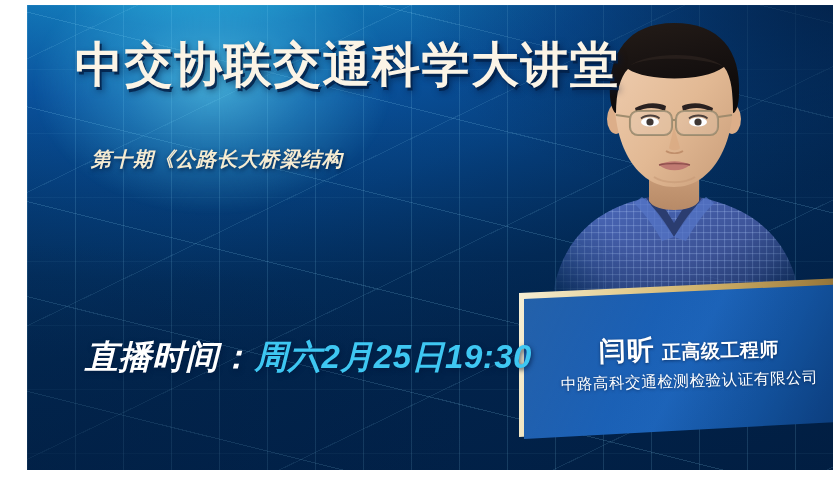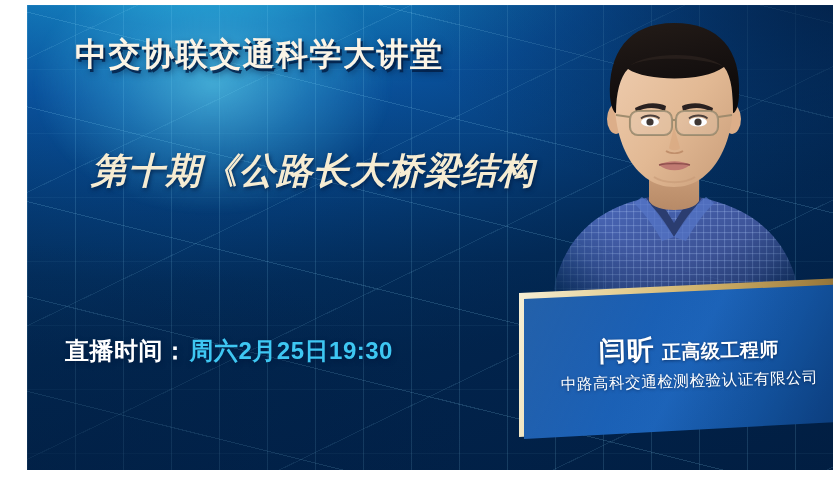--- a/index.html
+++ b/index.html
@@ -109,45 +109,46 @@
   .sp-org{
     white-space:nowrap;
     color:#ffffff;
     font-size:15.5px; font-weight:400; letter-spacing:.6px;
     text-shadow:0 1px 3px rgba(0,16,48,0.5);
   }
 
   
   .main-title{
     position:absolute; left:48px; top:28px;
-    font-size:32px; font-weight:700; letter-spacing:1.5px;
+    font-size:48px; font-weight:700; letter-spacing:1.5px;
     color:#fbf4e6;
     text-shadow:
       2px 3px 0 rgba(2,32,72,0.85),
       3px 4px 7px rgba(0,20,55,0.65);
     white-space:nowrap;
   }
 
   
   .subtitle{
     position:absolute; left:46px; top:140px;
-    font-size:36px; font-weight:700; font-style:italic;
+    font-size:20px; font-weight:700; font-style:italic;
     color:#f6ecd2; letter-spacing:1px; line-height:1.42;
     text-shadow:1px 2px 4px rgba(1,26,64,0.8);
     white-space:nowrap;
   }
   .subtitle .l1{ padding-left:18px; display:block; }
   .subtitle .l2{ display:block; }
 
   
   .livetime{
-    position:absolute; left:38px; top:330px;
-    font-size:24px; font-weight:700; letter-spacing:.5px;
+    position:absolute; left:58px; top:330px;
+    font-size:33px; font-weight:700; letter-spacing:.5px;
     white-space:nowrap;
     text-shadow:1px 2px 5px rgba(1,24,60,0.75);
+    font-style:italic;
   }
   .lt-label{ color:#ffffff; }
   .lt-value{ color:#3ec7f2; margin-left:2px; }
 </style>
 </head>
 <body>
 
 <div id="poster">
 
   <div class="artboard">

